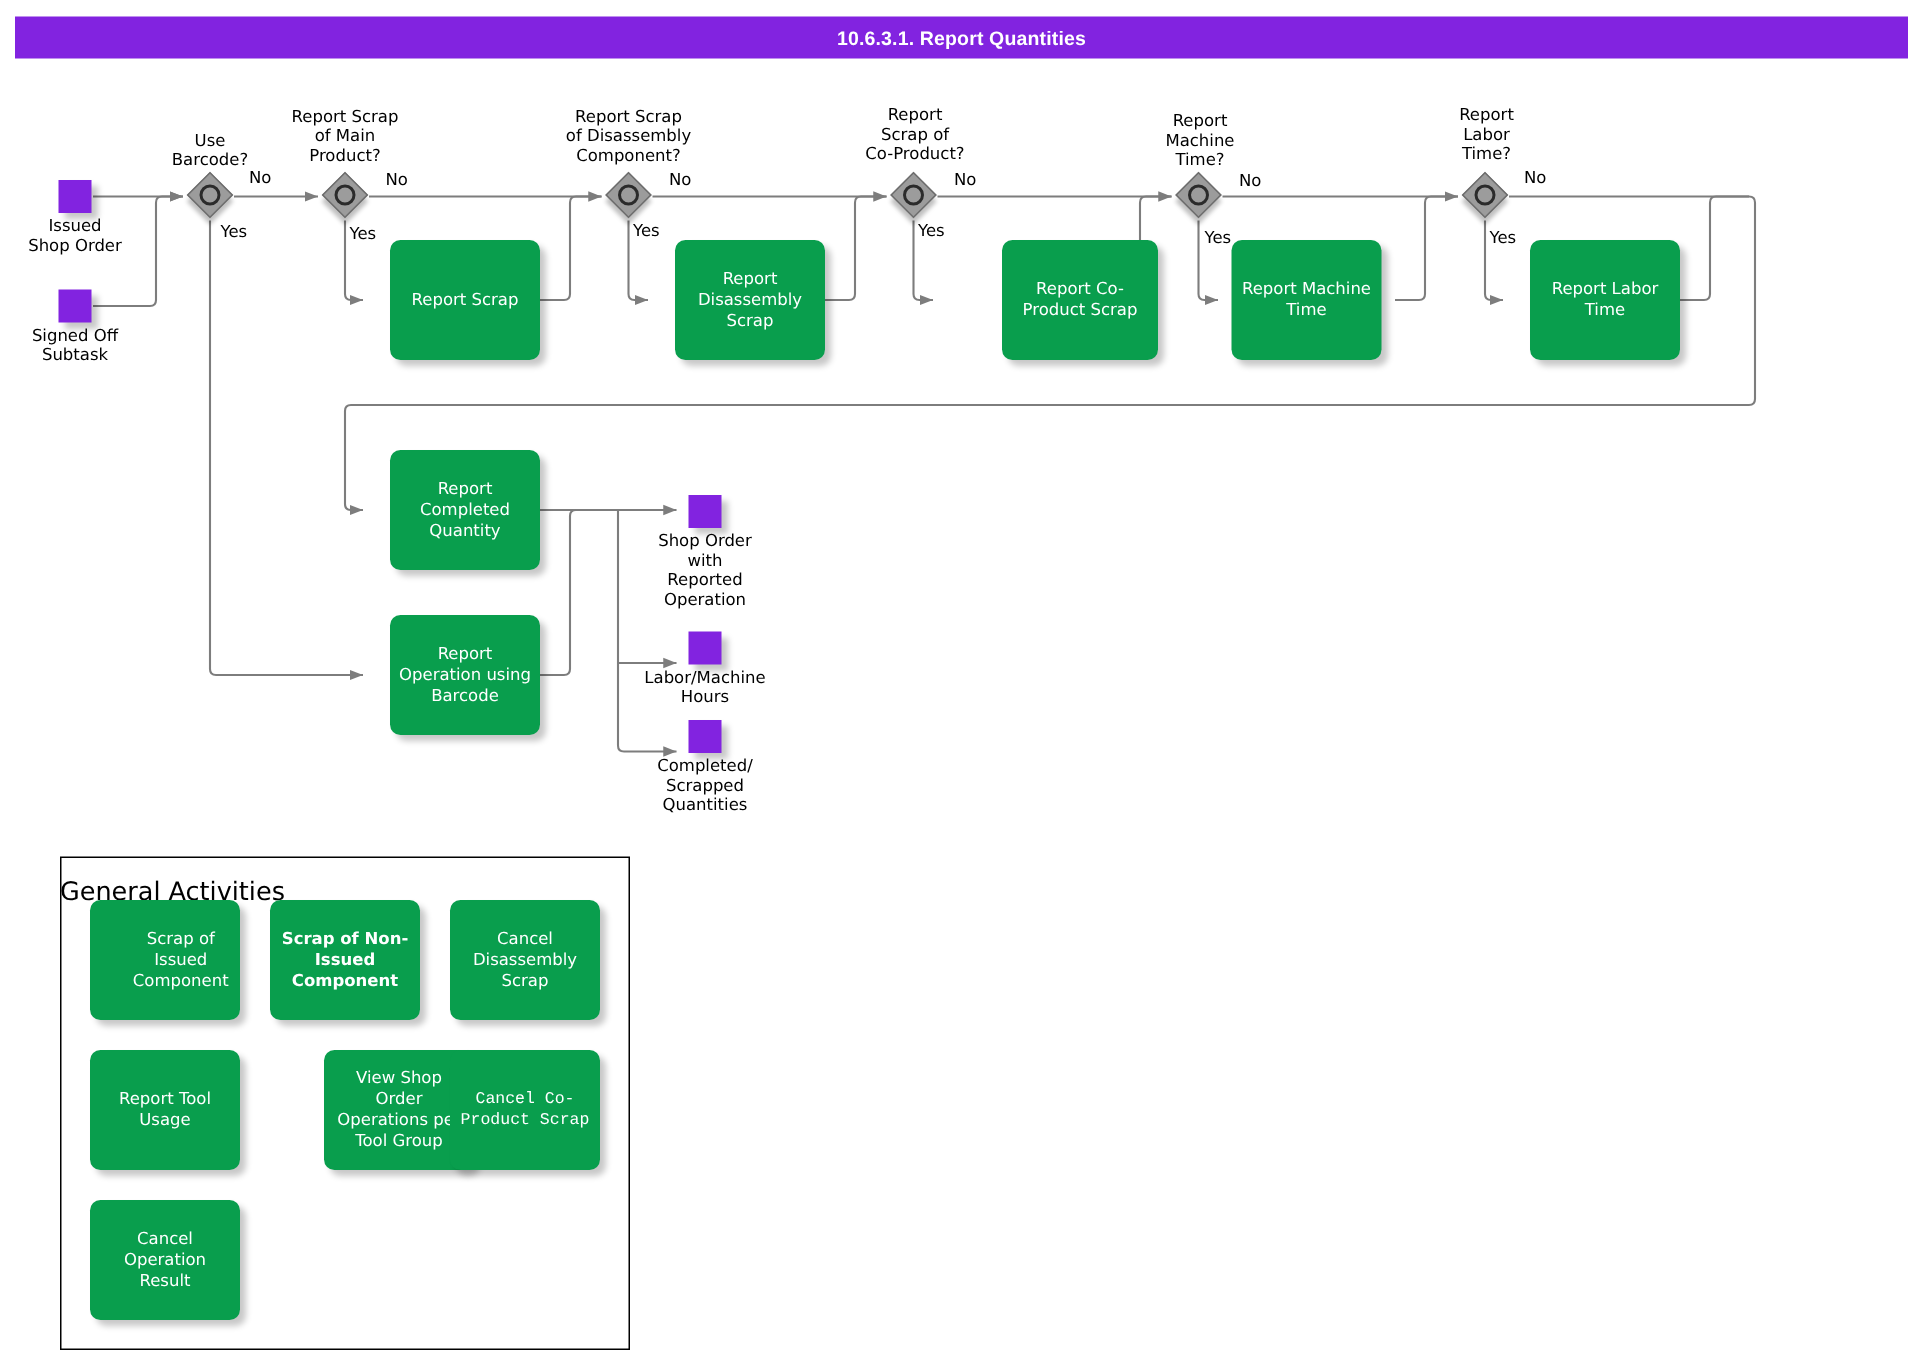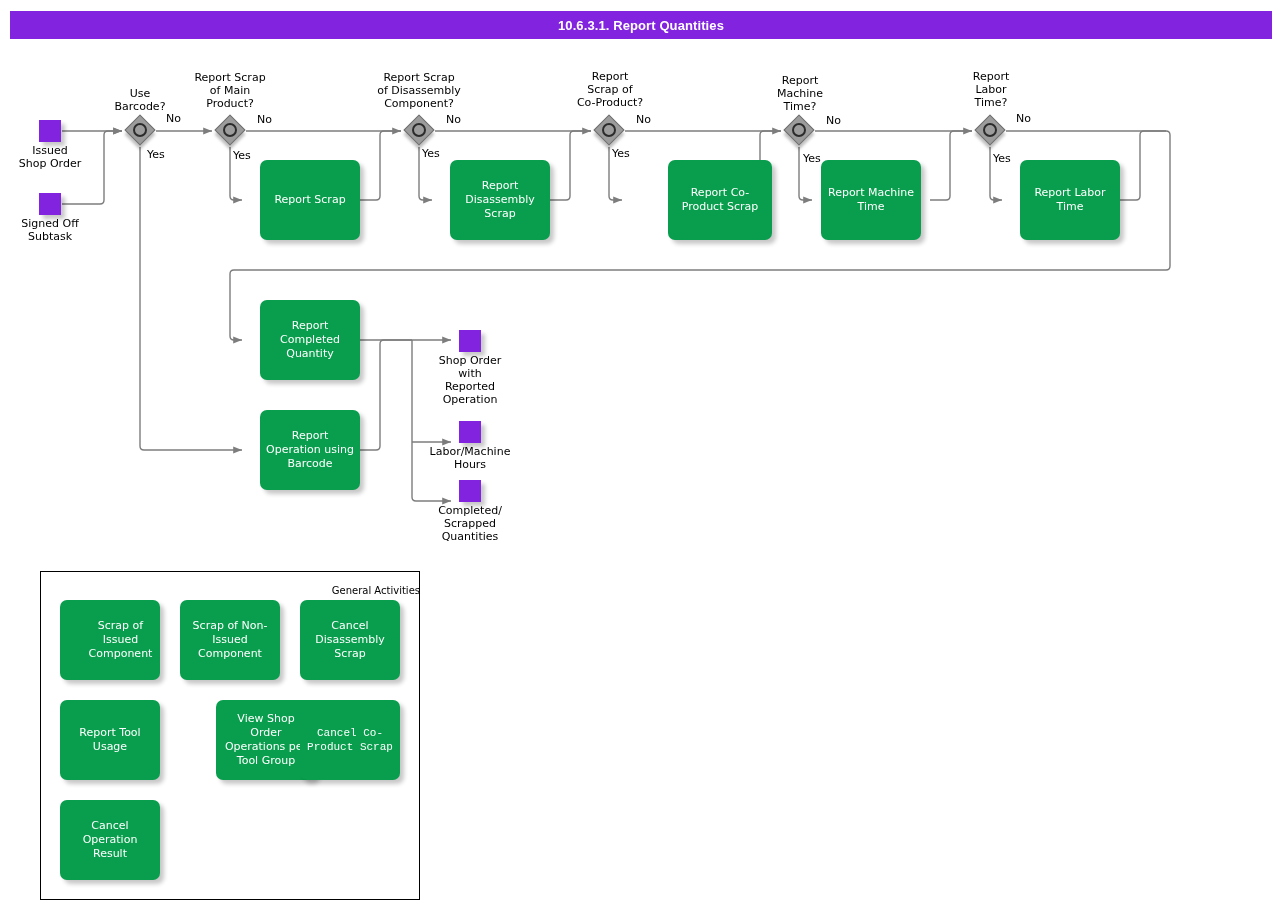--- a/index.html
+++ b/index.html
@@ -128,22 +128,22 @@
     height: 329px;
     border: 1.5px solid #000000;
     background: #ffffff;
     box-sizing: border-box;
   }
   #legend-title {
     position: absolute;
     left: 40px;
     top: 585px;
     width: 380px;
-    text-align: right;
-    font-size: 10px;
+    text-align: left;
+    font-size: 17px;
     color: #000000;
   }
 </style>
 </head>
 <body>
 
 <div id="title-bar">
   <span>10.6.3.1. Report Quantities</span>
 </div>
 
@@ -317,21 +317,21 @@
 
 <div class="activity node" style="left: 260px; top: 410px; width: 100px; height: 80px; white-space: pre-line;">Report
 Operation using
 Barcode</div>
 
 <div id="legend-box"></div>
 <div id="legend-title">General Activities</div>
 
 <div class="activity node" style="left: 60px; top: 600px; width: 100px; height: 80px; white-space: pre-line; padding-left: 26px;">Scrap of Issued
 Component</div>
-<div class="activity node" style="left: 180px; top: 600px; width: 100px; height: 80px; white-space: pre-line;">Scrap of Non-
+<div class="activity node" style="left: 180px; top: 600px; width: 100px; height: 80px; white-space: pre-line; font-weight: bold;">Scrap of Non-
 Issued
 Component</div>
 <div class="activity node" style="left: 300px; top: 600px; width: 100px; height: 80px; white-space: pre-line;">Cancel
 Disassembly
 Scrap</div>
 
 <div class="activity node" style="left: 60px; top: 700px; width: 100px; height: 80px; white-space: pre-line; text-align: center;">Report Tool
 Usage</div>
 <div class="activity node" style="left: 180px; top: 700px; width: 100px; height: 80px; white-space: pre-line; margin-left: 36px;">View Shop
 Order

